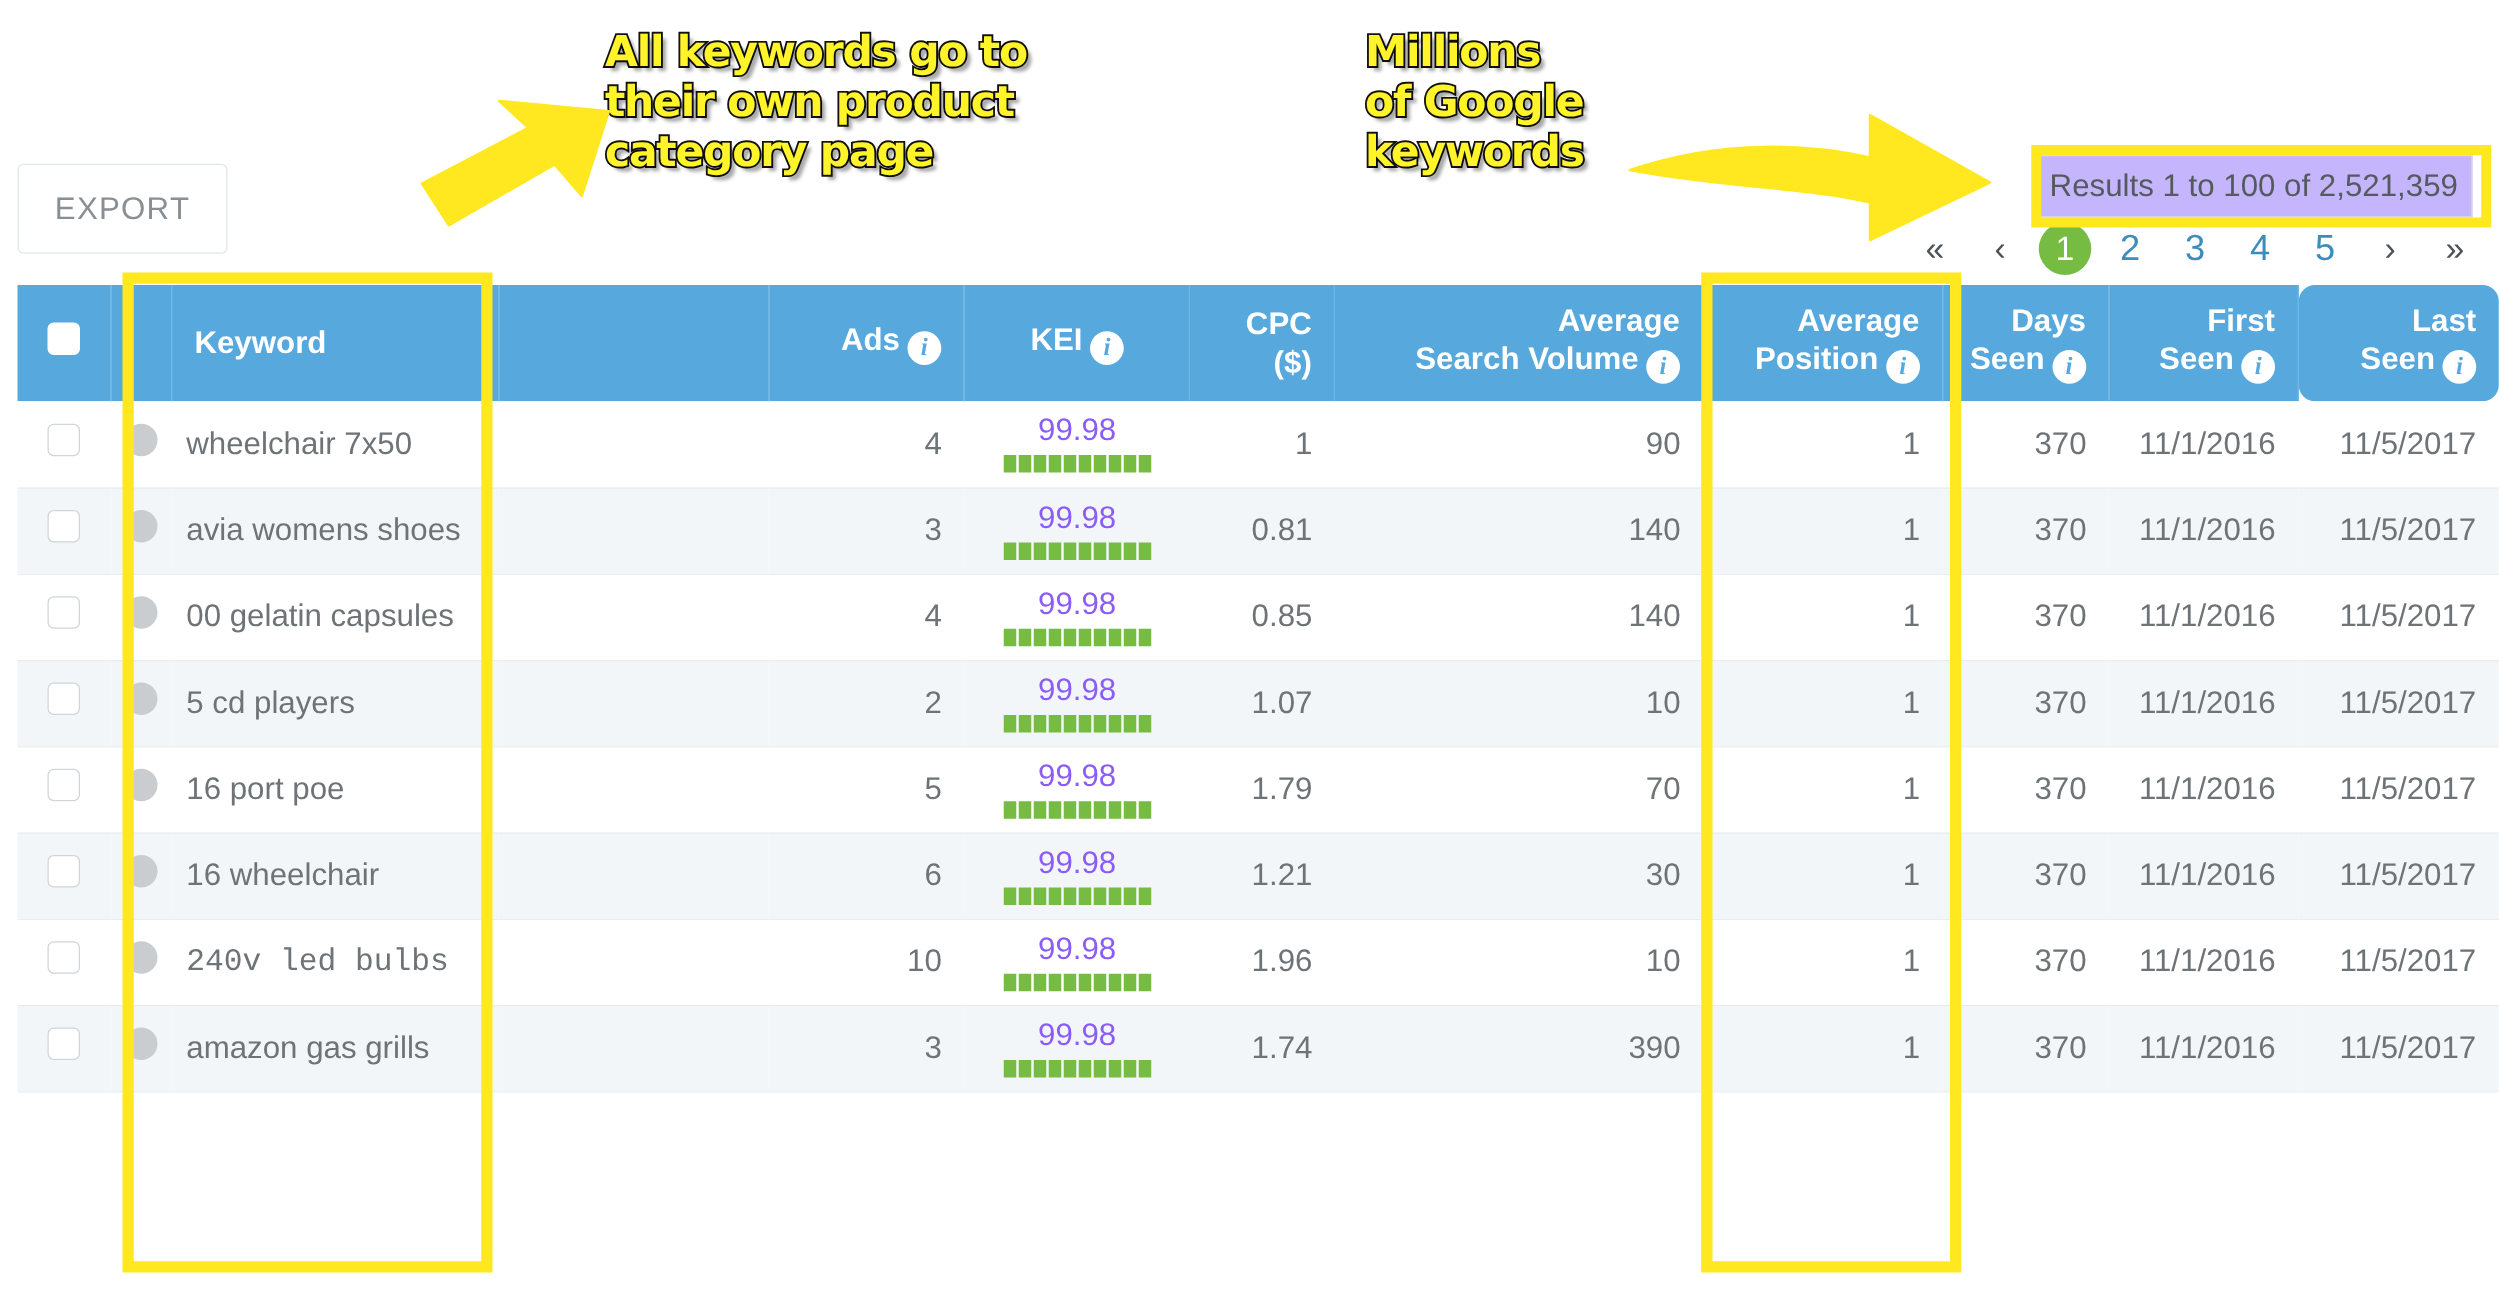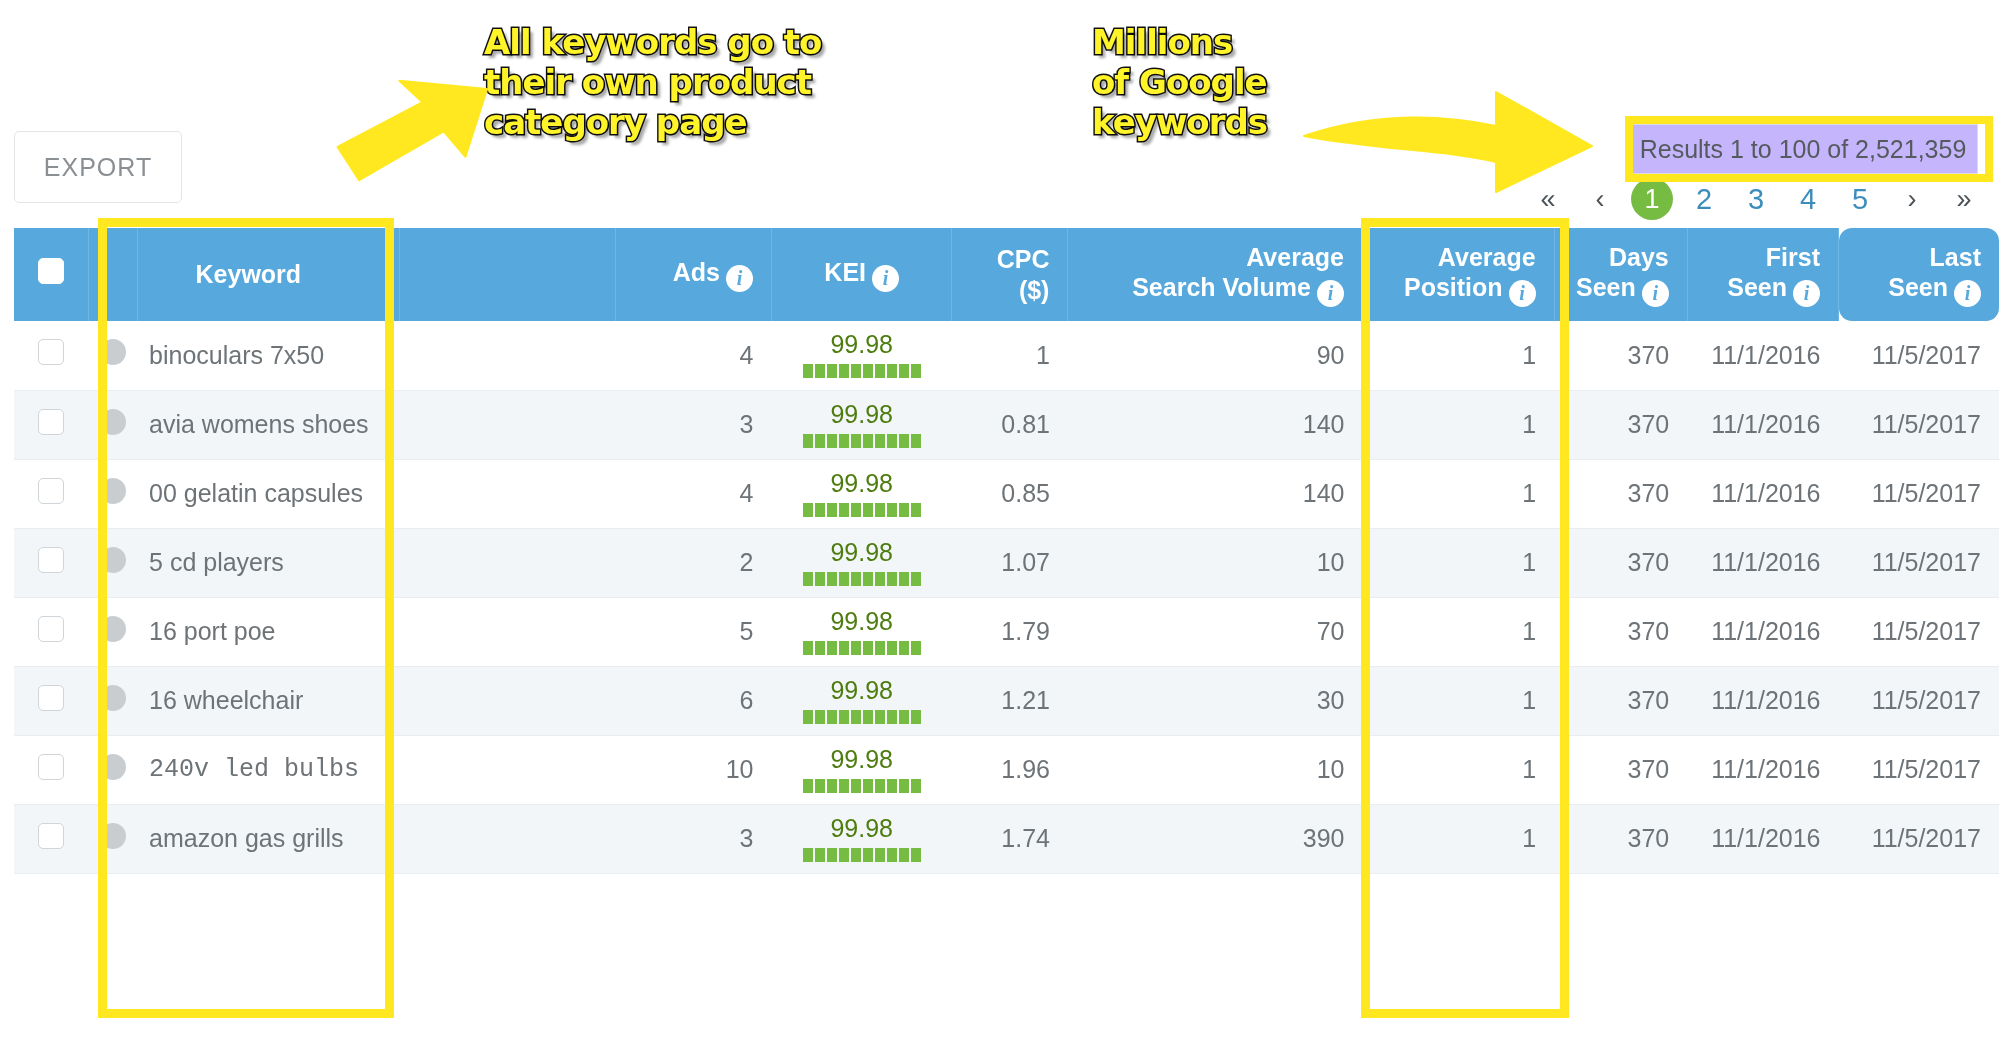--- a/index.html
+++ b/index.html
@@ -86,21 +86,21 @@
   
   .info{
     display:inline-block;width:27px;height:27px;border-radius:50%;
     background:#ffffff;color:#56a8dd;
     font-family:"Liberation Serif", serif;font-style:italic;font-weight:bold;
     font-size:20px;line-height:27px;text-align:center;
     vertical-align:-4px;margin-left:6px;
   }
 
   
-  .kei-val{font-size:25px;color:#4d7c0f;line-height:1;margin-bottom:7px;}
+  .kei-val{font-size:25px;color:#8b5cf6;line-height:1;margin-bottom:7px;}
   .kei-bar{display:flex;justify-content:center;gap:2px;}
   .kei-seg{width:10px;height:14px;background:#76bc43;}
 
   
   .hl-box{position:absolute;border:9px solid #ffe81f;box-sizing:border-box;pointer-events:none;}
   #hl-keyword{left:98px;top:218px;width:296px;height:800px;}
   #hl-avgpos{left:1361px;top:218px;width:208px;height:800px;}
   #hl-results{left:1625px;top:116px;width:368px;height:66px;border-width:8px;}
 
   .anno{
@@ -155,21 +155,21 @@
       <col style="width: 292px;">
       <col style="width: 190px;">
       <col style="width: 132px;">
       <col style="width: 150px;">
       <col style="width: 159px;">
     </colgroup>
   <thead>
     <tr>
         <th class="ta-c"><span class="cb"></span></th>
         <th class="ta-c"></th>
-        <th class="ta-l"><span style="white-space: pre-line; margin-left: 40px;">Keyword</span></th>
+        <th class="ta-l"><span style="white-space: pre-line;">Keyword</span></th>
         <th class="ta-l"></th>
         <th class="ta-r"><span style="white-space: pre-line;">Ads</span><span class="info">i</span></th>
         <th class="ta-c"><span style="white-space: pre-line;">KEI</span><span class="info">i</span></th>
         <th class="ta-r"><span style="white-space: pre-line;">CPC
 ($)</span></th>
         <th class="ta-r"><span style="white-space: pre-line;">Average
 Search Volume</span><span class="info">i</span></th>
         <th class="ta-r"><span style="white-space: pre-line;">Average
 Position</span><span class="info">i</span></th>
         <th class="ta-r"><span style="white-space: pre-line;">Days
@@ -177,21 +177,21 @@
         <th class="ta-r"><span style="white-space: pre-line;">First
 Seen</span><span class="info">i</span></th>
         <th class="ta-r"><span style="white-space: pre-line;">Last
 Seen</span><span class="info">i</span></th>
       </tr>
   </thead>
   <tbody>
       <tr class="odd">
         <td class="ta-c"><span class="cb"></span></td>
         <td class="ta-c" style="padding: 0px;"><span class="fav"></span></td>
-        <td class="ta-l" style="padding-left: 12px;">binoculars 7x50</td>
+        <td class="ta-l" style="padding-left: 12px;">wheelchair 7x50</td>
         <td class="ta-l"></td>
         <td class="ta-r">4</td>
         <td class="ta-c">
           <div class="kei-val">99.98</div>
           <div class="kei-bar">
             <span class="kei-seg"></span>
             <span class="kei-seg"></span>
             <span class="kei-seg"></span>
             <span class="kei-seg"></span>
             <span class="kei-seg"></span>

